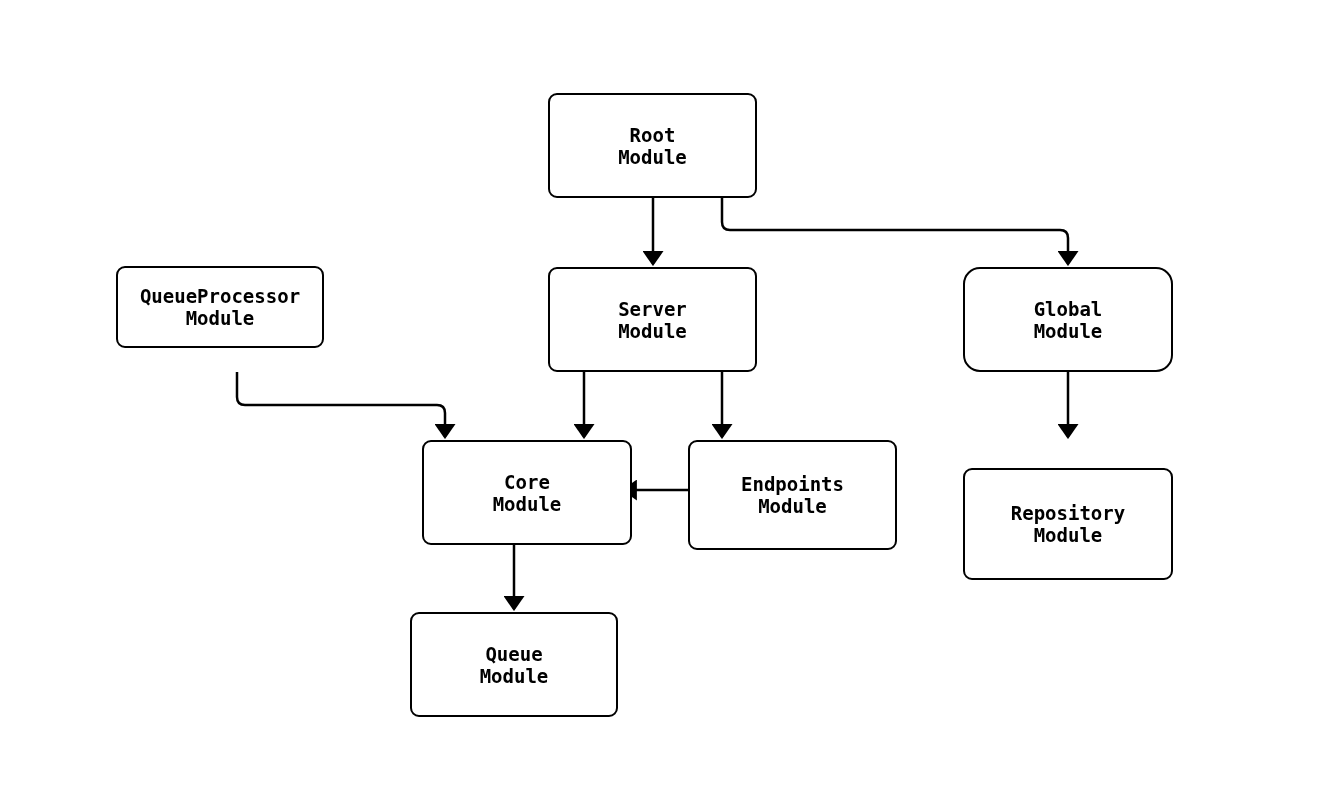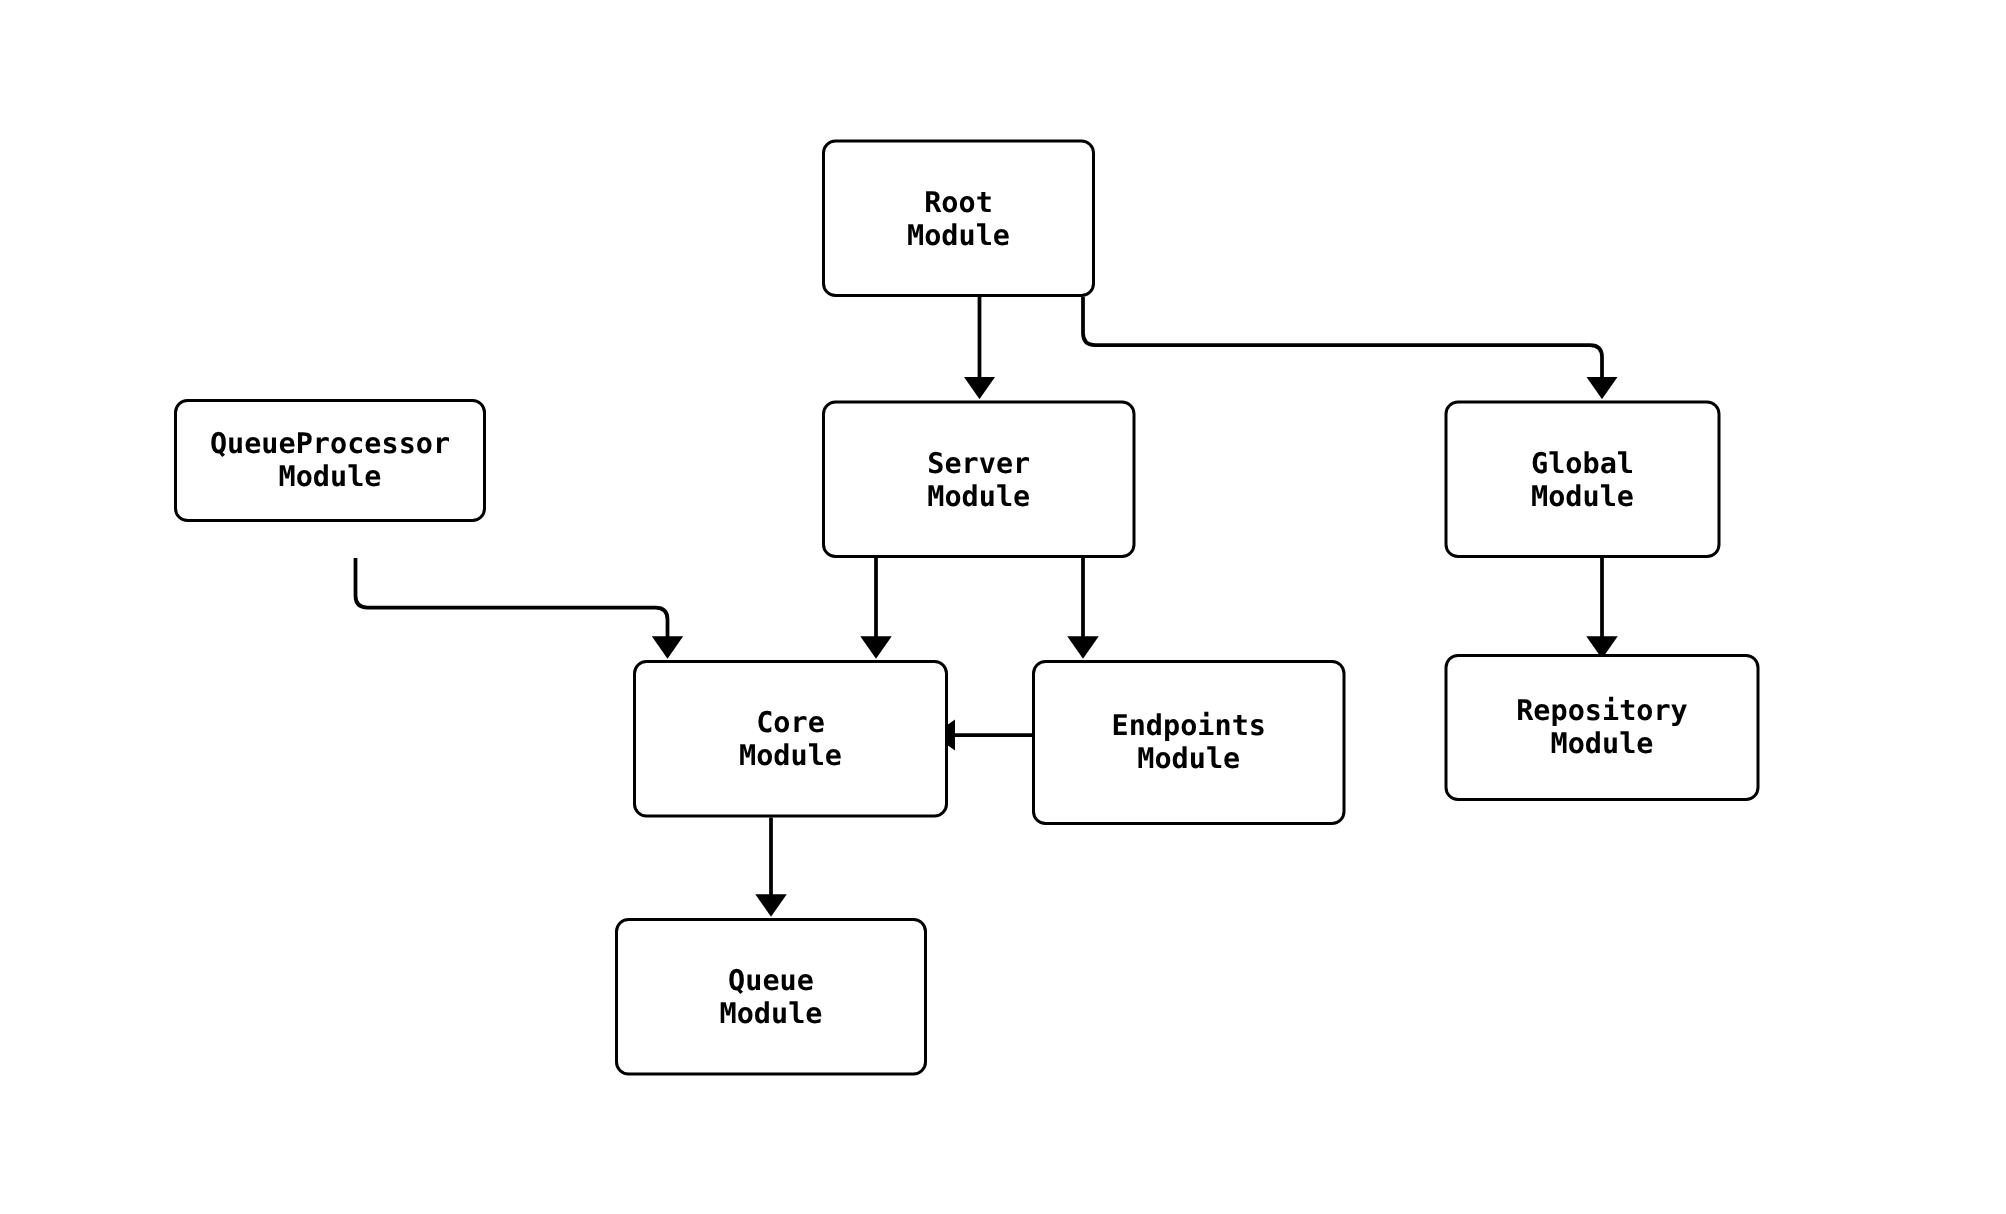--- a/index.html
+++ b/index.html
@@ -60,51 +60,51 @@
     <path class="edge" d="M653,198 L653,264" marker-end="url(#arrowhead)"></path>
     <path class="edge" d="M722,198 L722,222 Q722,230 730,230 L1060,230 Q1068,230 1068,238 L1068,264" marker-end="url(#arrowhead)"></path>
     <path class="edge" d="M237,372 L237,397 Q237,405 245,405 L437,405 Q445,405 445,413 L445,437" marker-end="url(#arrowhead)"></path>
     <path class="edge" d="M584,372 L584,437" marker-end="url(#arrowhead)"></path>
     <path class="edge" d="M722,372 L722,437" marker-end="url(#arrowhead)"></path>
     <path class="edge" d="M1068,372 L1068,437" marker-end="url(#arrowhead)"></path>
     <path class="edge" d="M688,490 L624,490" marker-end="url(#arrowhead)"></path>
     <path class="edge" d="M514,545 L514,609" marker-end="url(#arrowhead)"></path>
   </svg>
 
-  <div class="node" style="left:548px; top:93px;  width:182px; height:105px;">
+  <div class="node" style="left:548px; top:93px;  width:209px; height:105px;">
     <span class="node-label">Root
 Module</span>
   </div>
 
   <div class="node" style="left:116px; top:266px; width:208px; height:82px;">
     <span class="node-label">QueueProcessor
 Module</span>
   </div>
 
   <div class="node" style="left:548px; top:267px; width:209px; height:105px;align-items:center;">
     <span class="node-label">Server
 Module</span>
   </div>
 
-  <div class="node" style="left:963px; top:267px; width:184px; height:105px;">
+  <div class="node" style="left:963px; top:267px; width:210px; height:105px;border-radius:17px;">
     <span class="node-label">Global
 Module</span>
   </div>
 
   <div class="node" style="left:422px; top:440px; width:210px; height:105px;">
     <span class="node-label">Core
 Module</span>
   </div>
 
   <div class="node" style="left:688px; top:440px; width:209px; height:110px;">
     <span class="node-label">Endpoints
 Module</span>
   </div>
 
-  <div class="node" style="left:963px; top:436px; width:210px; height:98px;">
+  <div class="node" style="left:963px; top:468px; width:210px; height:112px;">
     <span class="node-label">Repository
 Module</span>
   </div>
 
   <div class="node" style="left:410px; top:612px; width:208px; height:105px;">
     <span class="node-label">Queue
 Module</span>
   </div>
 
 </div>

